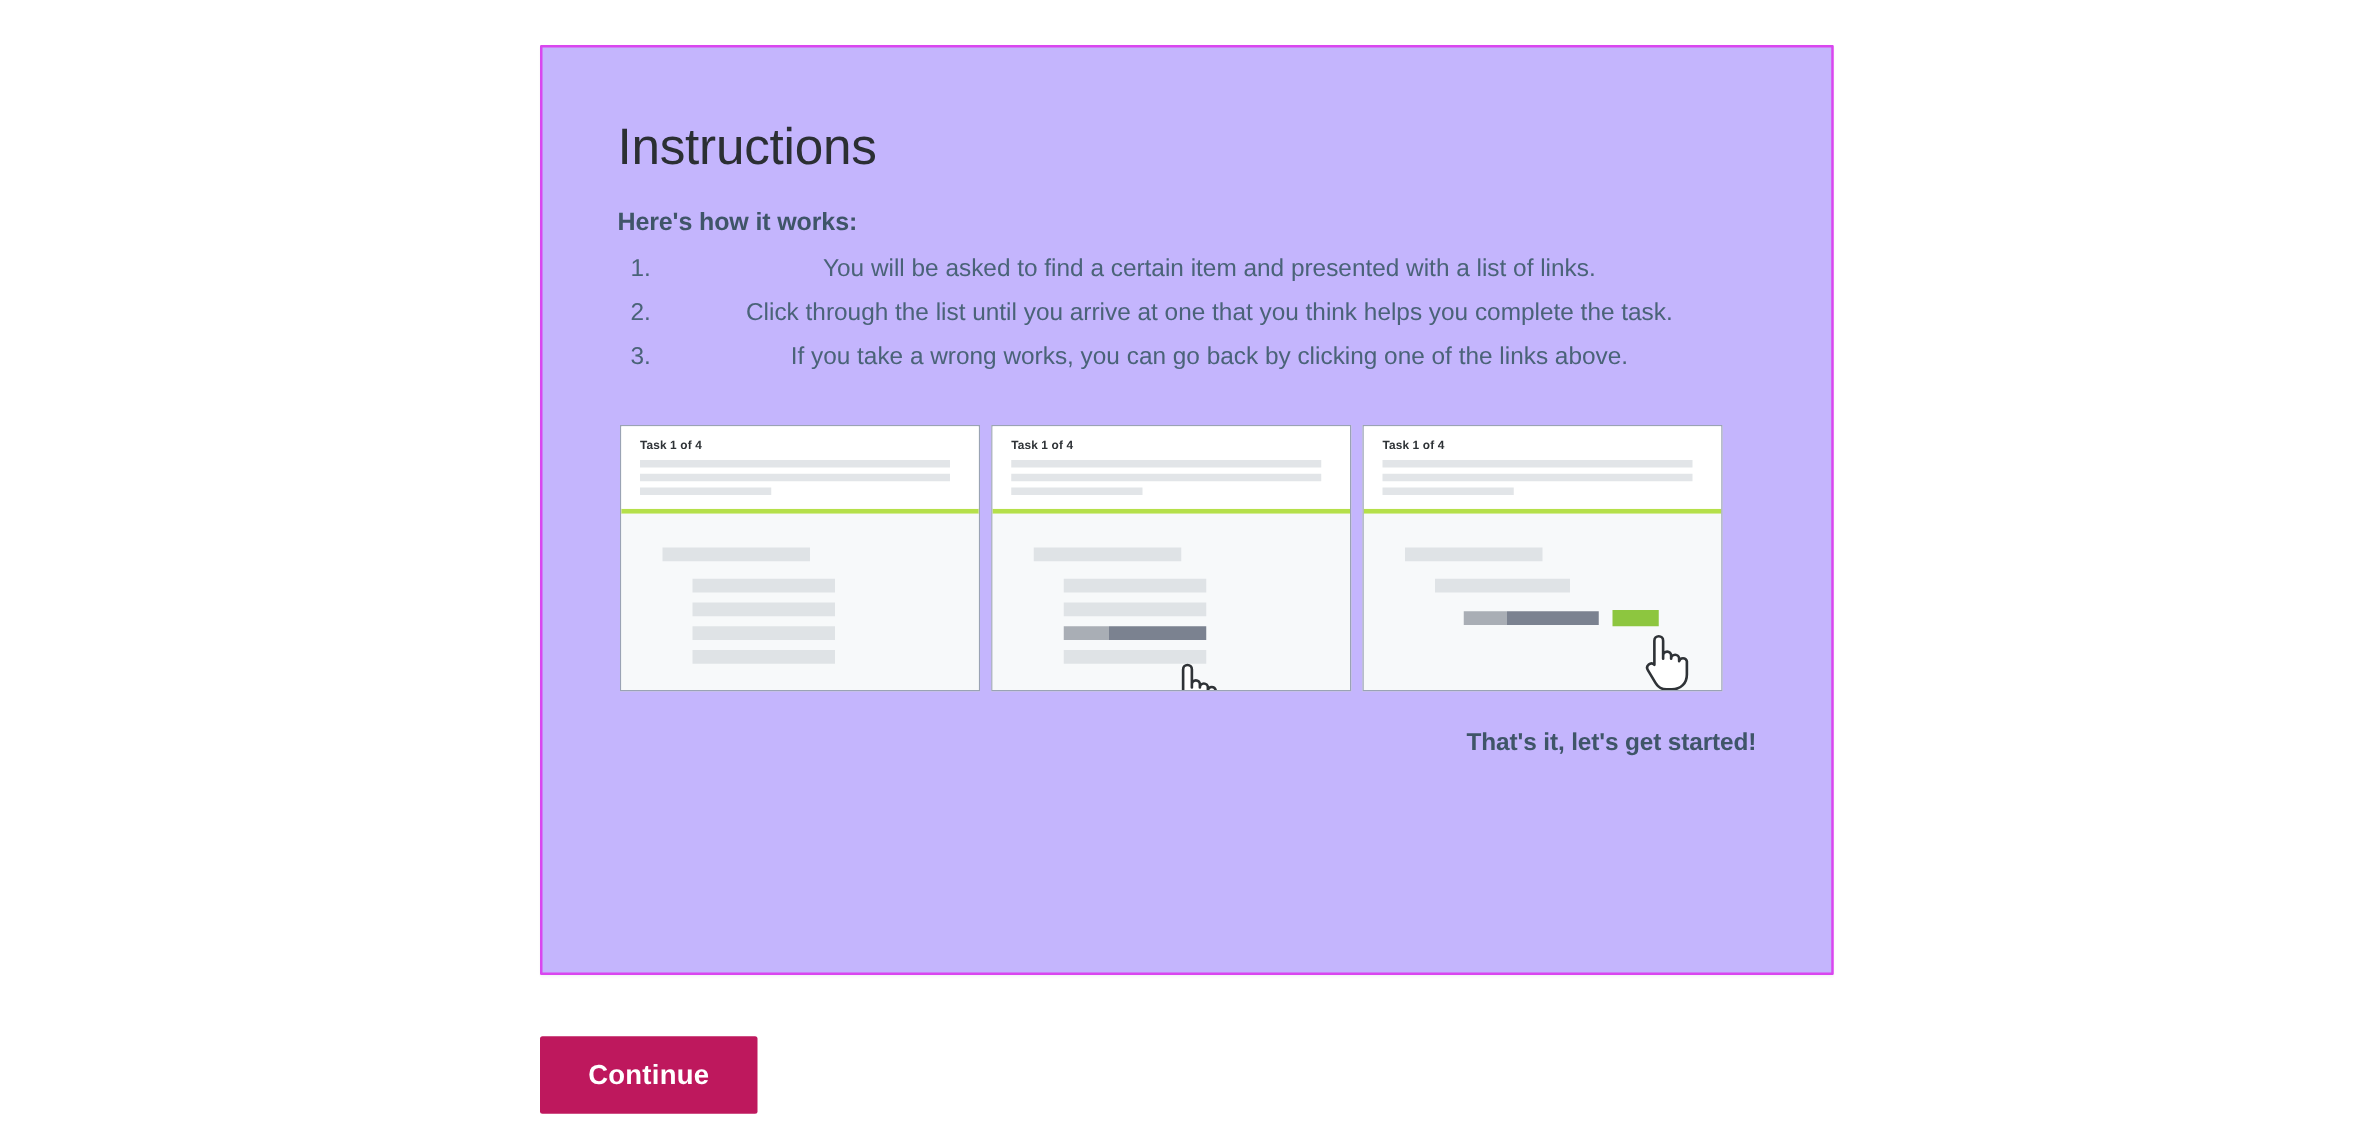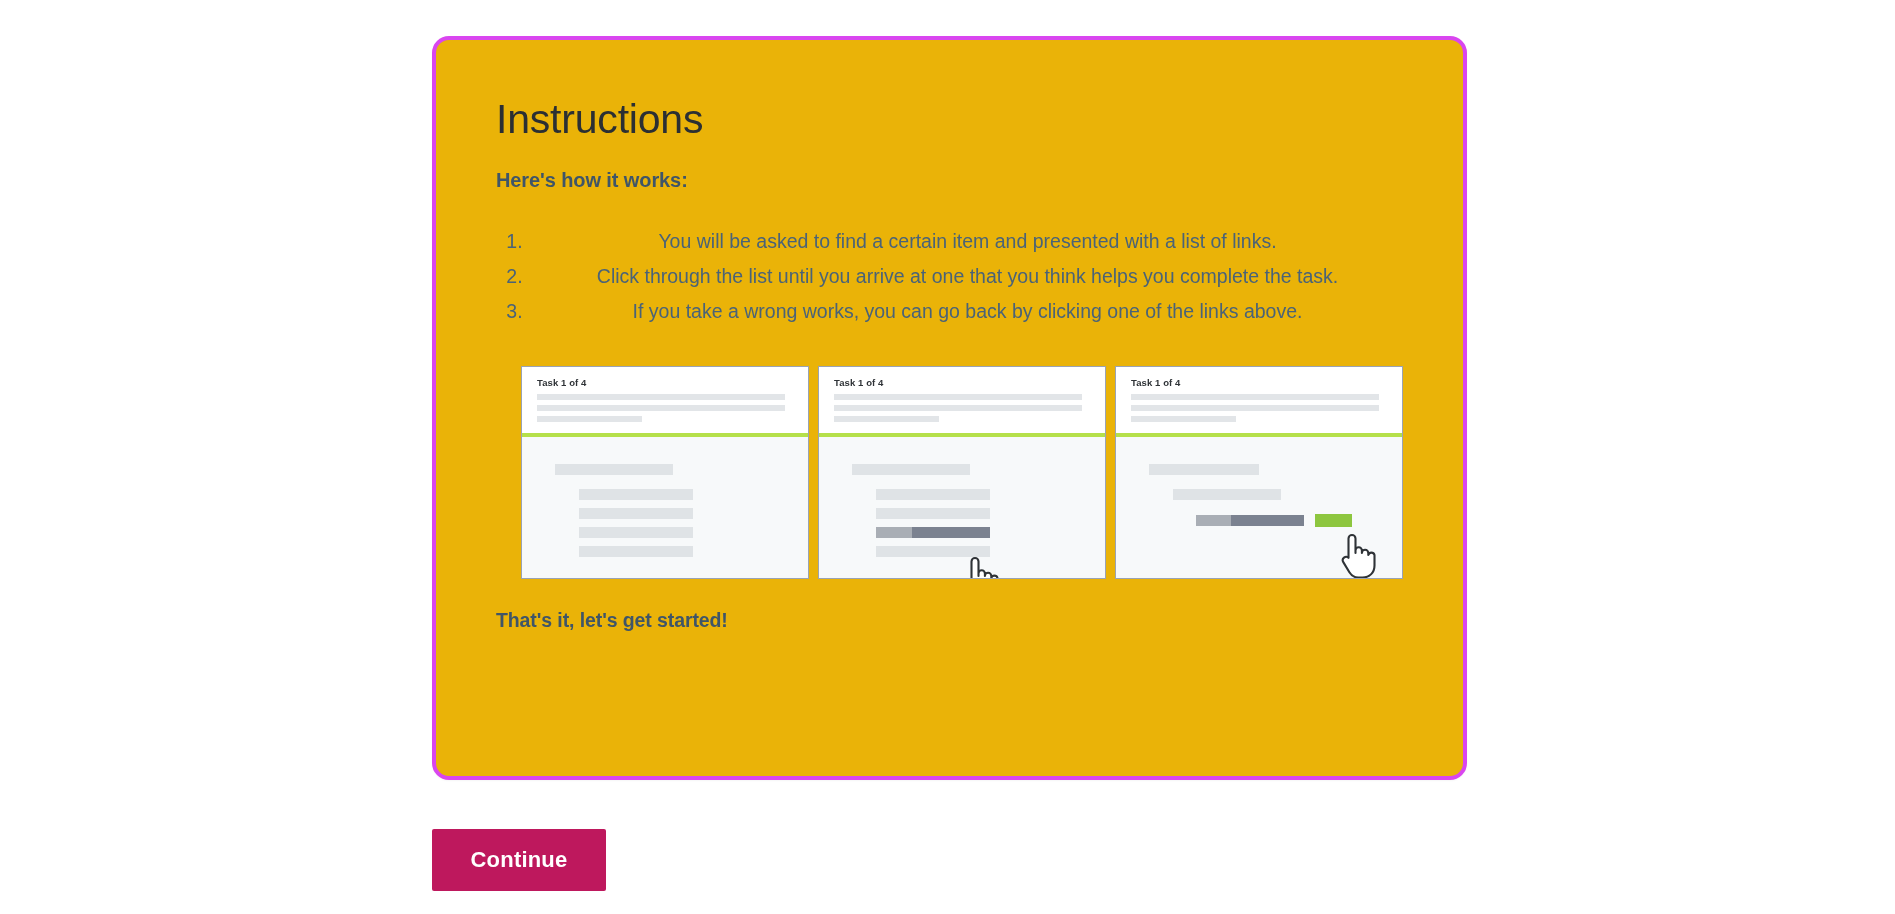--- a/index.html
+++ b/index.html
@@ -20,44 +20,44 @@
     overflow: hidden;
   }
 
   
   .panel {
     position: absolute;
     left: 432px;
     top: 36px;
     width: 1035px;
     height: 744px;
-    background: #eab308;
-    border: 4px solid #d946ef;
-    border-radius: 17px;
+    background: #c4b5fd;
+    border: 2px solid #d946ef;
+    border-radius: 1px;
     box-shadow: 0 1px 2px rgba(16,24,40,0.04);
   }
 
   .panel-inner {
     padding: 56px 60px 0 60px;
   }
 
   .page-title {
     font-size: 41px;
     line-height: 1.15;
     font-weight: 400;
     color: #2b2f33;
     margin: 0 0 26px 0;
     letter-spacing: -0.2px;
   }
 
   .lead {
     font-size: 20px;
     font-weight: 700;
     color: #3f5568;
-    margin: 0 0 32px 0;
+    margin: 0 0 8px 0;
     letter-spacing: -0.1px;
   }
 
   ol.steps {
     margin: 0 0 0 0;
     padding-left: 32px;
     list-style-position: outside;
   }
 
   ol.steps li {
@@ -68,21 +68,20 @@
     padding-left: 4px;
     text-align: center;
   }
 
   
   .thumb-row {
     display: flex;
     gap: 9px;
     margin-top: 37px;
     padding-left: 2px;
-    justify-content: flex-end;
   }
 
   .thumb {
     position: relative;
     width: 288px;
     height: 213px;
     border: 1px solid #9aa3b4;
     background: #ffffff;
     overflow: hidden;
   }
@@ -175,20 +174,21 @@
     color: #4a6378;
     margin-top: 38px;
   }
 
   .note-bold {
     font-size: 19.5px;
     font-weight: 700;
     color: #3f5568;
     margin-top: 30px;
     letter-spacing: -0.1px;
+    text-align: right;
   }
 
   
   .continue-btn {
     position: absolute;
     left: 432px;
     top: 829px;
     width: 174px;
     height: 62px;
     background: #be185d;

